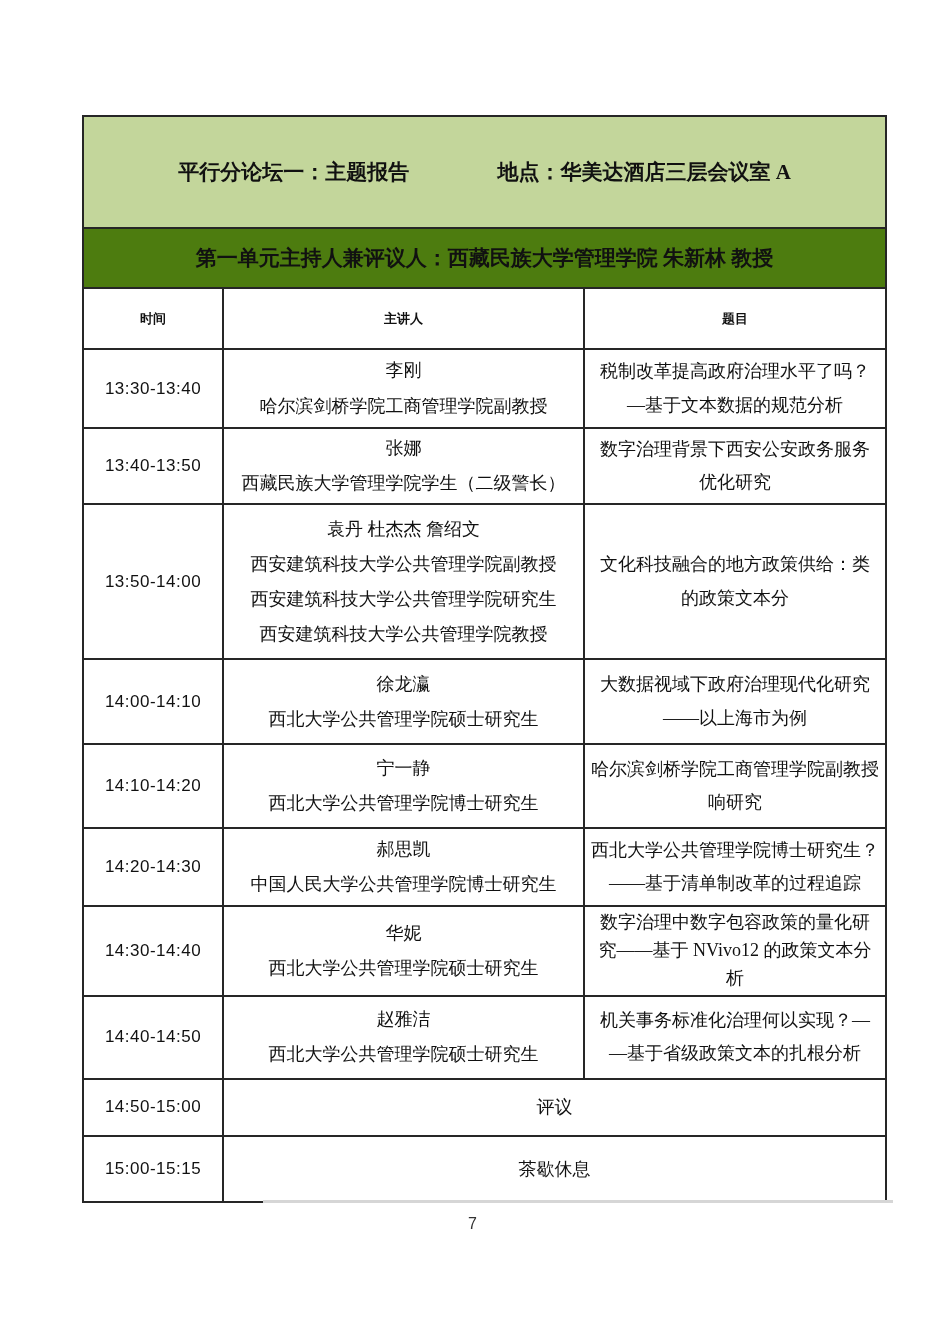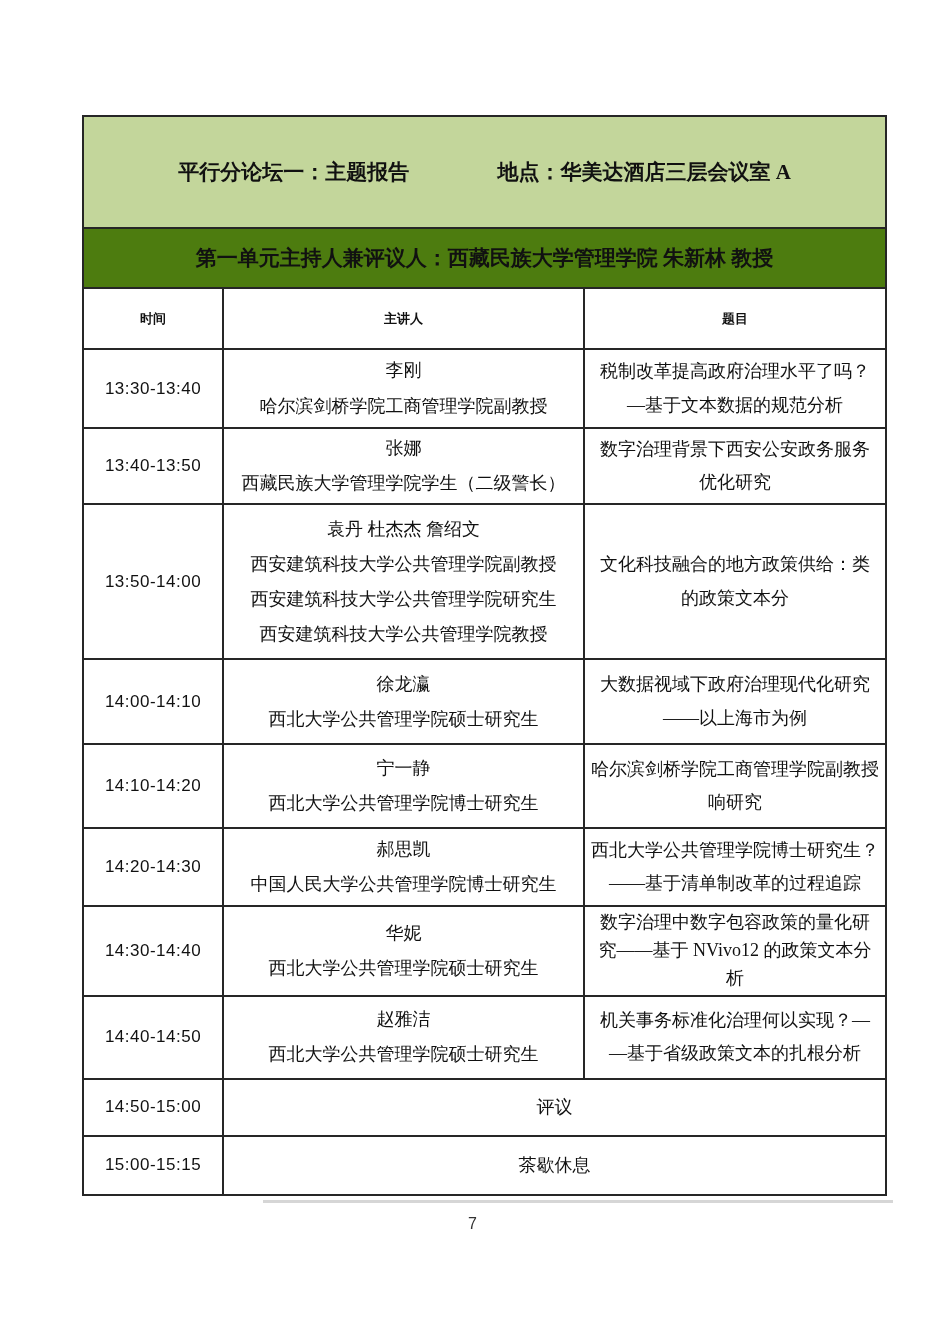--- a/index.html
+++ b/index.html
@@ -220,21 +220,21 @@
         <div>机关事务标准化治理何以实现？—</div>
         <div>—基于省级政策文本的扎根分析</div>
       </td>
     </tr>
 
     <tr style="height:57px">
       <td class="time-cell">14:50-15:00</td>
       <td colspan="2" class="merged-cell">评议</td>
     </tr>
 
-    <tr style="height:59px">
+    <tr style="height:66px">
       <td class="time-cell">15:00-15:15</td>
       <td colspan="2" class="merged-cell">茶歇休息</td>
     </tr>
 
   </tbody>
     </table>
 
   <div class="scan-artifact-line"></div>
 
   <div class="page-number">7</div>

